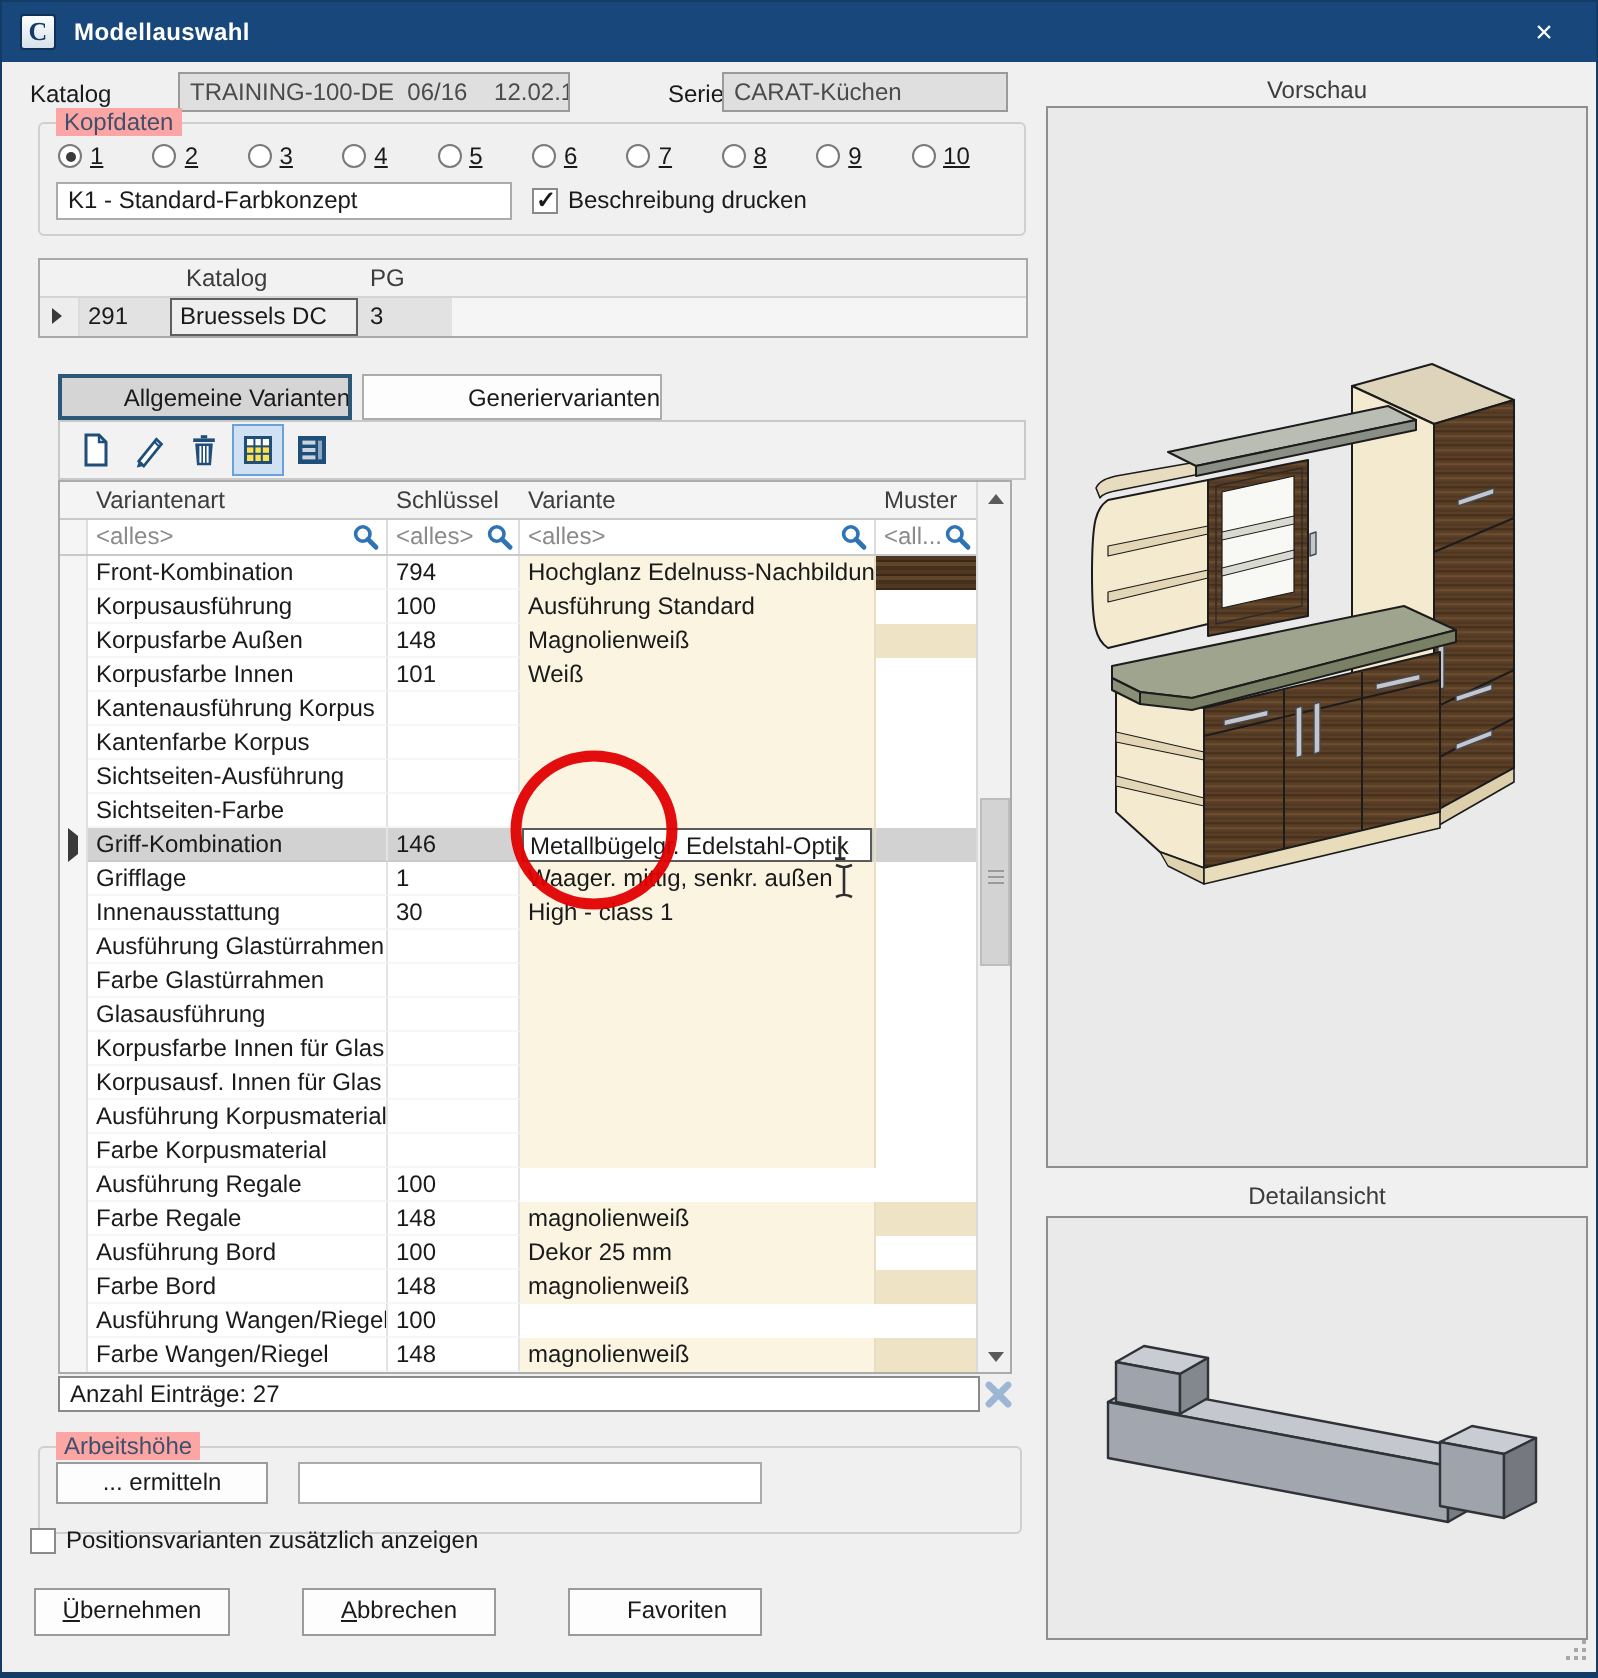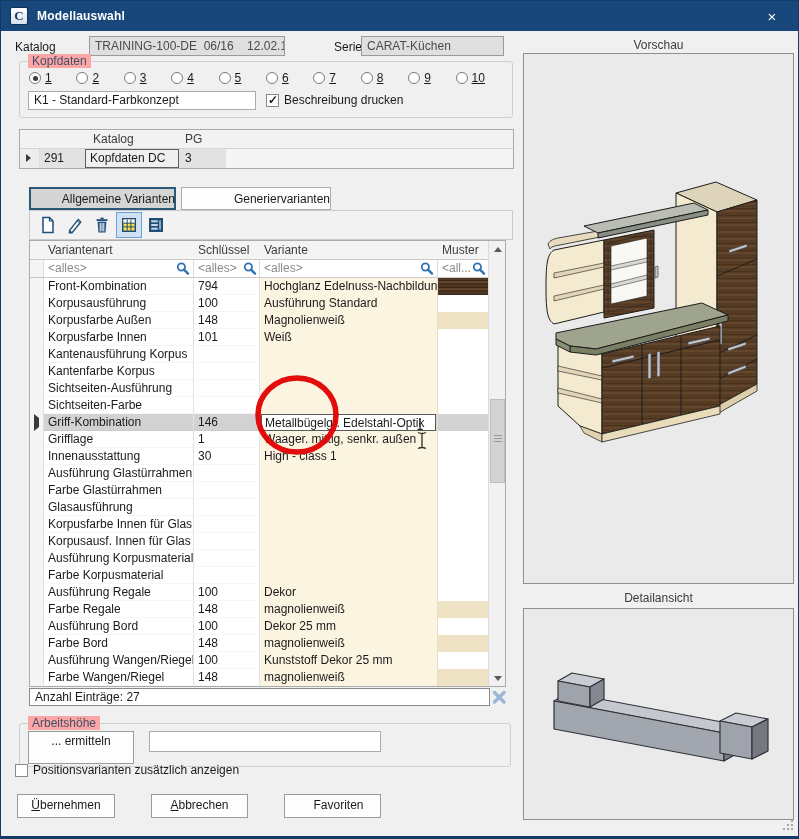--- a/index.html
+++ b/index.html
@@ -150,21 +150,21 @@
   <div class="mtable">
     <div class="mthead">
       <span class="h1">Katalog</span>
       <span class="h2">PG</span>
     </div>
     <div class="mtrow">
       <span class="seg" style="left:0;width:20px;background:#EDEDED;border-right:1px solid #DCDCDC;">
         <span class="marker" style="position:absolute;left:6px;top:5px;"></span>
       </span>
       <span class="seg" style="left:20px;width:45px;background:#E2E2E2;padding:2px 0 0 4px;">291</span>
-      <span class="seg" style="left:65px;width:94px;background:#EFEFEF;border:1px solid #5f5f5f;padding:1px 0 0 4px;">Kopfdaten DC</span>
+      <span class="seg" style="left:65px;width:94px;background:#EFEFEF;border:1px solid #5f5f5f;padding:1px 0 0 4px;">Bruessels DC</span>
       <span class="seg" style="left:159px;width:47px;background:#E2E2E2;padding:2px 0 0 6px;">3</span>
     </div>
   </div>
 
   <div class="tabbtn tab-on" style="left:28px;width:147px;">Allgemeine Varianten</div>
   <div class="tabbtn tab-off" style="left:180px;width:150px;">Generiervarianten</div>
 
   <div class="toolbar">
     <span class="tbi">
       <svg width="20" height="20">
@@ -369,21 +369,20 @@
           <span class="cm"></span>
           <span class="ca">Farbe Korpusmaterial</span>
           <span class="ck"></span>
           <span class="cv"></span>
           <span class="cmu"></span>
         </div>
         <div class="vrow">
           <span class="cm"></span>
           <span class="ca">Ausführung Regale</span>
           <span class="ck">100</span>
-          <span class="cv">Dekor</span>
           <span class="cmu"></span>
         </div>
         <div class="vrow">
           <span class="cm"></span>
           <span class="ca">Farbe Regale</span>
           <span class="ck">148</span>
           <span class="cv">magnolienweiß</span>
           <span class="cmu cream"></span>
         </div>
         <div class="vrow">
@@ -397,21 +396,20 @@
           <span class="cm"></span>
           <span class="ca">Farbe Bord</span>
           <span class="ck">148</span>
           <span class="cv">magnolienweiß</span>
           <span class="cmu cream"></span>
         </div>
         <div class="vrow">
           <span class="cm"></span>
           <span class="ca">Ausführung Wangen/Riegel</span>
           <span class="ck">100</span>
-          <span class="cv">Kunststoff Dekor 25 mm</span>
           <span class="cmu"></span>
         </div>
         <div class="vrow">
           <span class="cm"></span>
           <span class="ca">Farbe Wangen/Riegel</span>
           <span class="ck">148</span>
           <span class="cv">magnolienweiß</span>
           <span class="cmu cream"></span>
         </div>
       </div>
@@ -428,21 +426,21 @@
 
   <div class="statusbar">Anzahl Einträge: 27</div>
   <svg class="abs" style="left:491px;top:689px;" width="15" height="15">
       <line x1="2.5" y1="2.5" x2="12" y2="12" stroke="#9DB6D6" stroke-width="3.4" stroke-linecap="round"></line>
       <line x1="12" y1="2.5" x2="2.5" y2="12" stroke="#9DB6D6" stroke-width="3.4" stroke-linecap="round"></line>
     </svg>
 
   <div class="grp" style="left:18px;top:722px;width:492px;height:44px;">
     <span class="glabel">Arbeitshöhe</span>
   </div>
-  <div class="btn" style="left:27px;top:730px;width:106px;height:33px;padding-top:2px;">... ermitteln</div>
+  <div class="btn" style="left:27px;top:730px;width:106px;height:21px;padding-top:2px;">... ermitteln</div>
   <span class="tfield" style="left:148px;top:730px;width:232px;height:21px;"></span>
 
   <div class="cb" style="left:14px;top:762px;">
     <span class="cbbox"></span>
     <span class="cblabel">Positionsvarianten zusätzlich anzeigen</span>
   </div>
 
   <div class="btn" style="left:16px;top:793px;width:98px;height:24px;"><u>Ü</u>bernehmen</div>
   <div class="btn" style="left:150px;top:793px;width:97px;height:24px;"><u>A</u>bbrechen</div>
   <div class="btn" style="left:283px;top:793px;width:97px;height:24px;padding-left:12px;">Favoriten</div>

